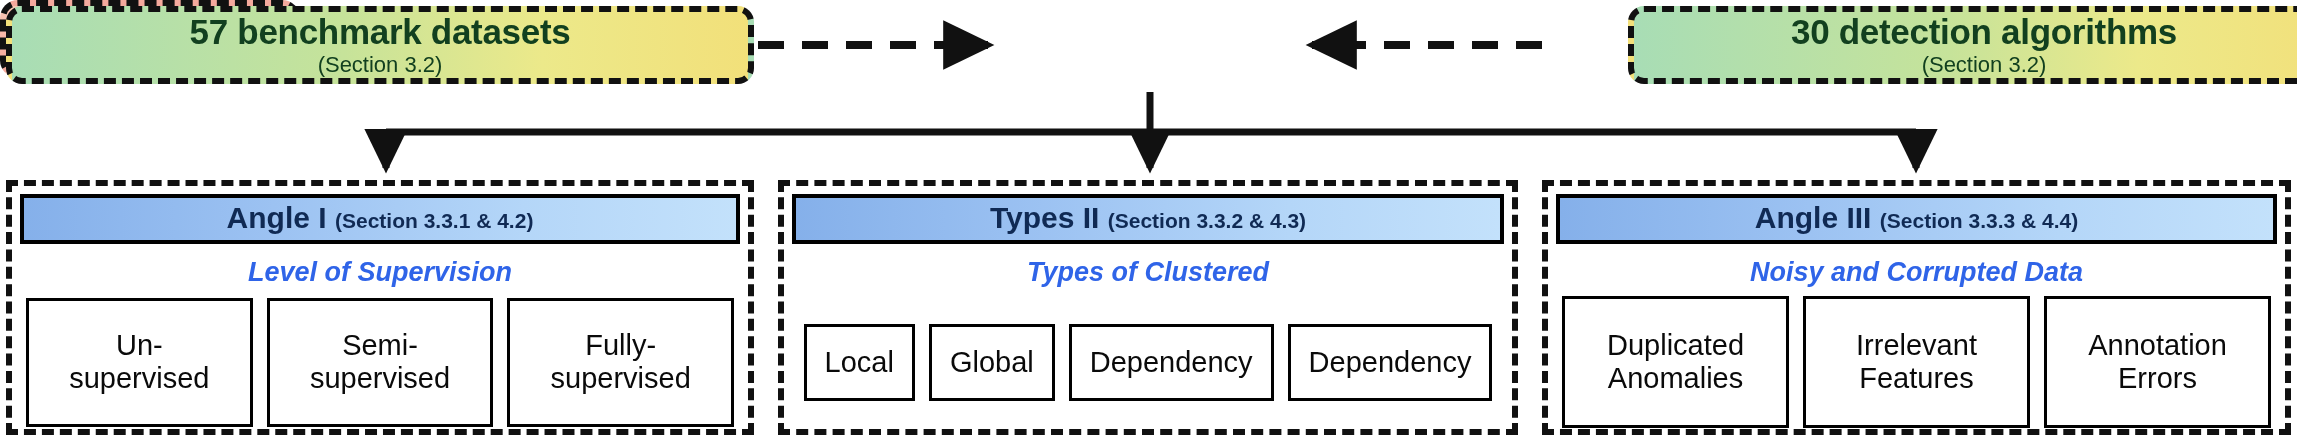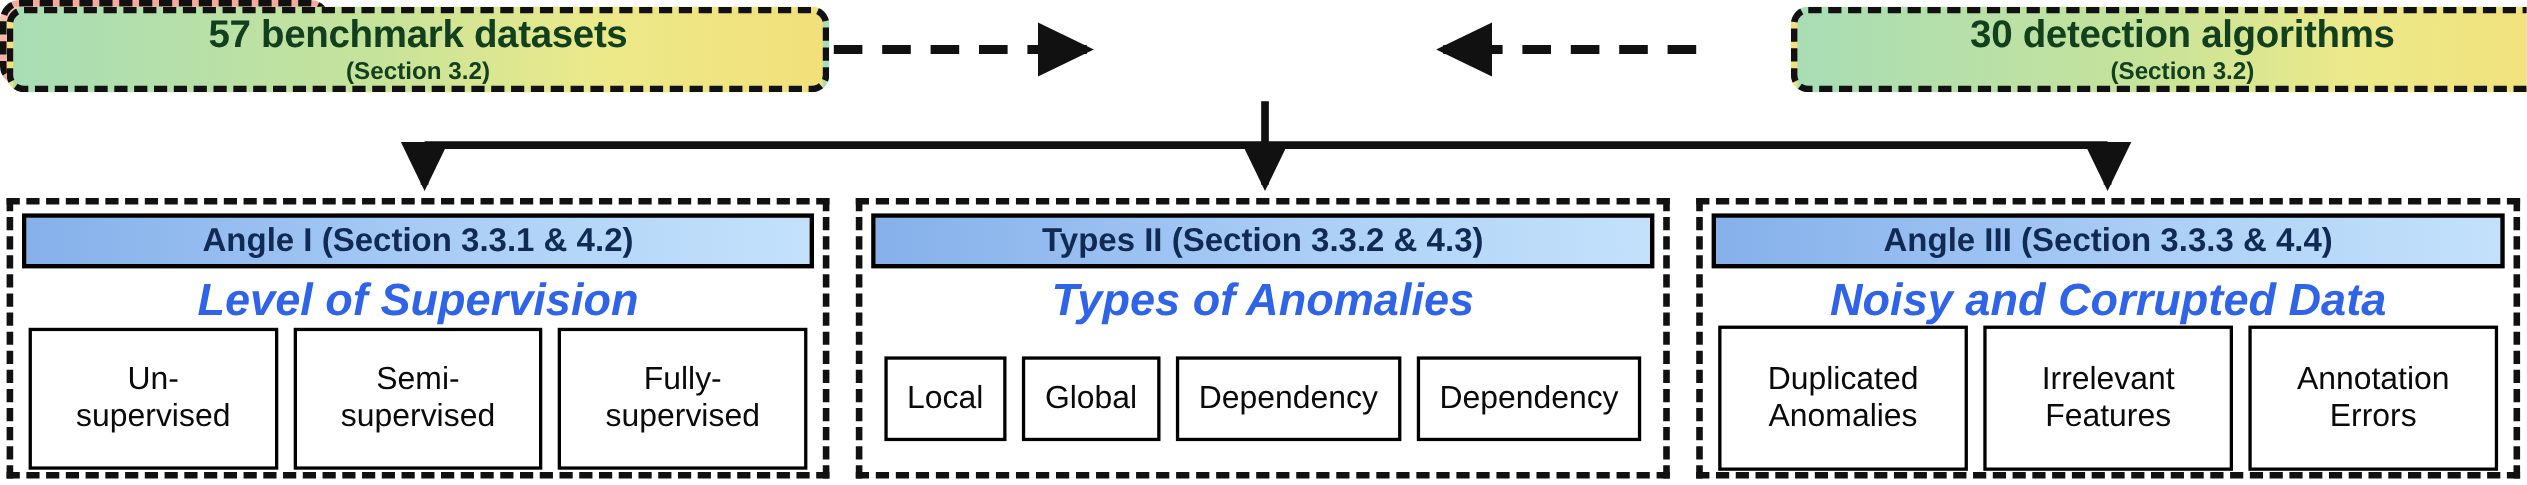--- a/index.html
+++ b/index.html
@@ -17,21 +17,21 @@
     box-sizing:border-box;
   }
   .gbox{
     background:linear-gradient(90deg,#a8ddb5 0%,#c6e39a 45%,#ece98a 72%,#f2e07a 100%);
   }
   .gbox .t1{
     color:#12401f;font-weight:bold;font-size:35px;line-height:38px;
     letter-spacing:-0.3px;
   }
   .gbox .t2{
-    color:#12401f;font-weight:bold;font-size:22px;line-height:25px;margin-top:1px;
+    color:#12401f;font-weight:normal;font-size:22px;line-height:25px;margin-top:1px;
   }
   #box-datasets{left:6px;width:748px;}
   #box-algorithms{left:1628px;width:712px;}
 
   #box-adbench{
     left:1000px;width:300px;top:6px;height:78px;
     background:linear-gradient(180deg,#f9c7b5 0%,#f7b3a4 55%,#f4a89c 100%);
     border:6px dashed #111111;border-radius:18px;
     display:flex;align-items:center;justify-content:center;box-sizing:border-box;
   }
@@ -51,26 +51,26 @@
 
   .panel-head{
     position:absolute;left:8px;right:8px;top:8px;height:50px;
     border:4px solid #000000;box-sizing:border-box;
     background:linear-gradient(90deg,#85b0ea 0%,#9cc2f2 35%,#b4d6f8 70%,#c3e1fb 100%);
     display:flex;align-items:center;justify-content:center;
   }
   .panel-head .ht{
     color:#102a54;font-weight:bold;font-size:30px;line-height:32px;white-space:nowrap;
   }
-  .panel-head .ht .sec{font-size:30px;}
+  .panel-head .ht .sec{font-size:21px;}
 
   .panel-sub{
     position:absolute;left:0;right:0;top:66px;height:40px;
     display:flex;align-items:center;justify-content:center;
-    color:#2f64e8;font-style:italic;font-weight:bold;font-size:41px;line-height:34px;
+    color:#2f64e8;font-style:italic;font-weight:bold;font-size:27px;line-height:34px;
   }
 
   .chips{
     position:absolute;left:14px;right:14px;top:112px;height:128px;
     display:flex;align-items:center;justify-content:center;gap:14px;
   }
   .chip{
     border:3px solid #000000;background:#ffffff;box-sizing:border-box;
     display:flex;align-items:center;justify-content:center;text-align:center;
     color:#0a0a0a;font-size:29px;line-height:33px;
@@ -138,21 +138,21 @@
       <div class="chip">Un-<br>supervised</div>
       <div class="chip">Semi-<br>supervised</div>
       <div class="chip">Fully-<br>supervised</div>
     </div>
   </div>
 
   <div class="panel" id="panel-2">
     <div class="panel-head">
       <div class="ht"><span>Types II</span><span>&nbsp;</span><span class="sec">(Section 3.3.2 &amp; 4.3)</span></div>
     </div>
-    <div class="panel-sub">Types of Anomalies</div>
+    <div class="panel-sub">Types of Clustered</div>
     <div class="chips chips-1line">
       <div class="chip">Local</div>
       <div class="chip">Global</div>
       <div class="chip">Dependency</div>
       <div class="chip">Dependency</div>
     </div>
   </div>
 
   <div class="panel" id="panel-3">
     <div class="panel-head">

